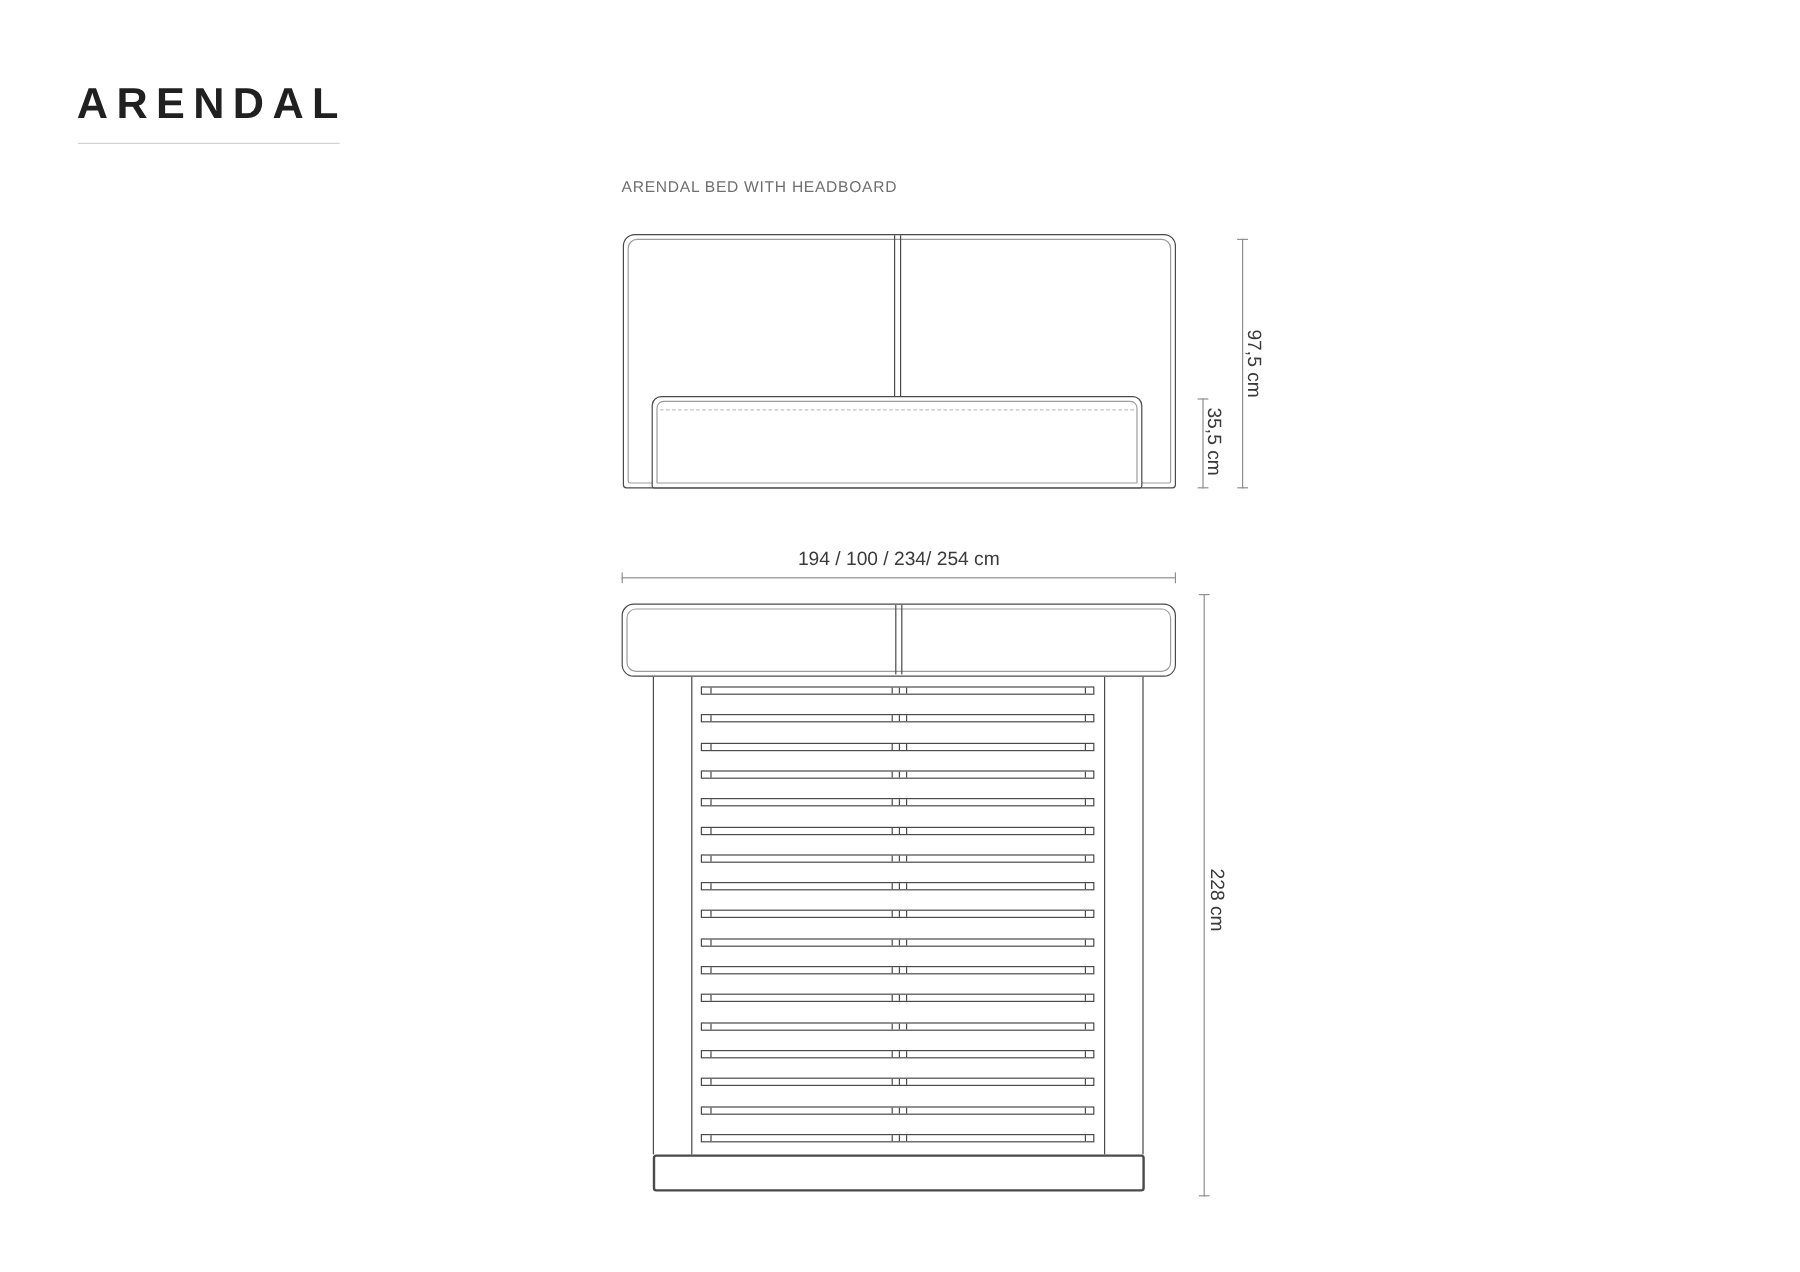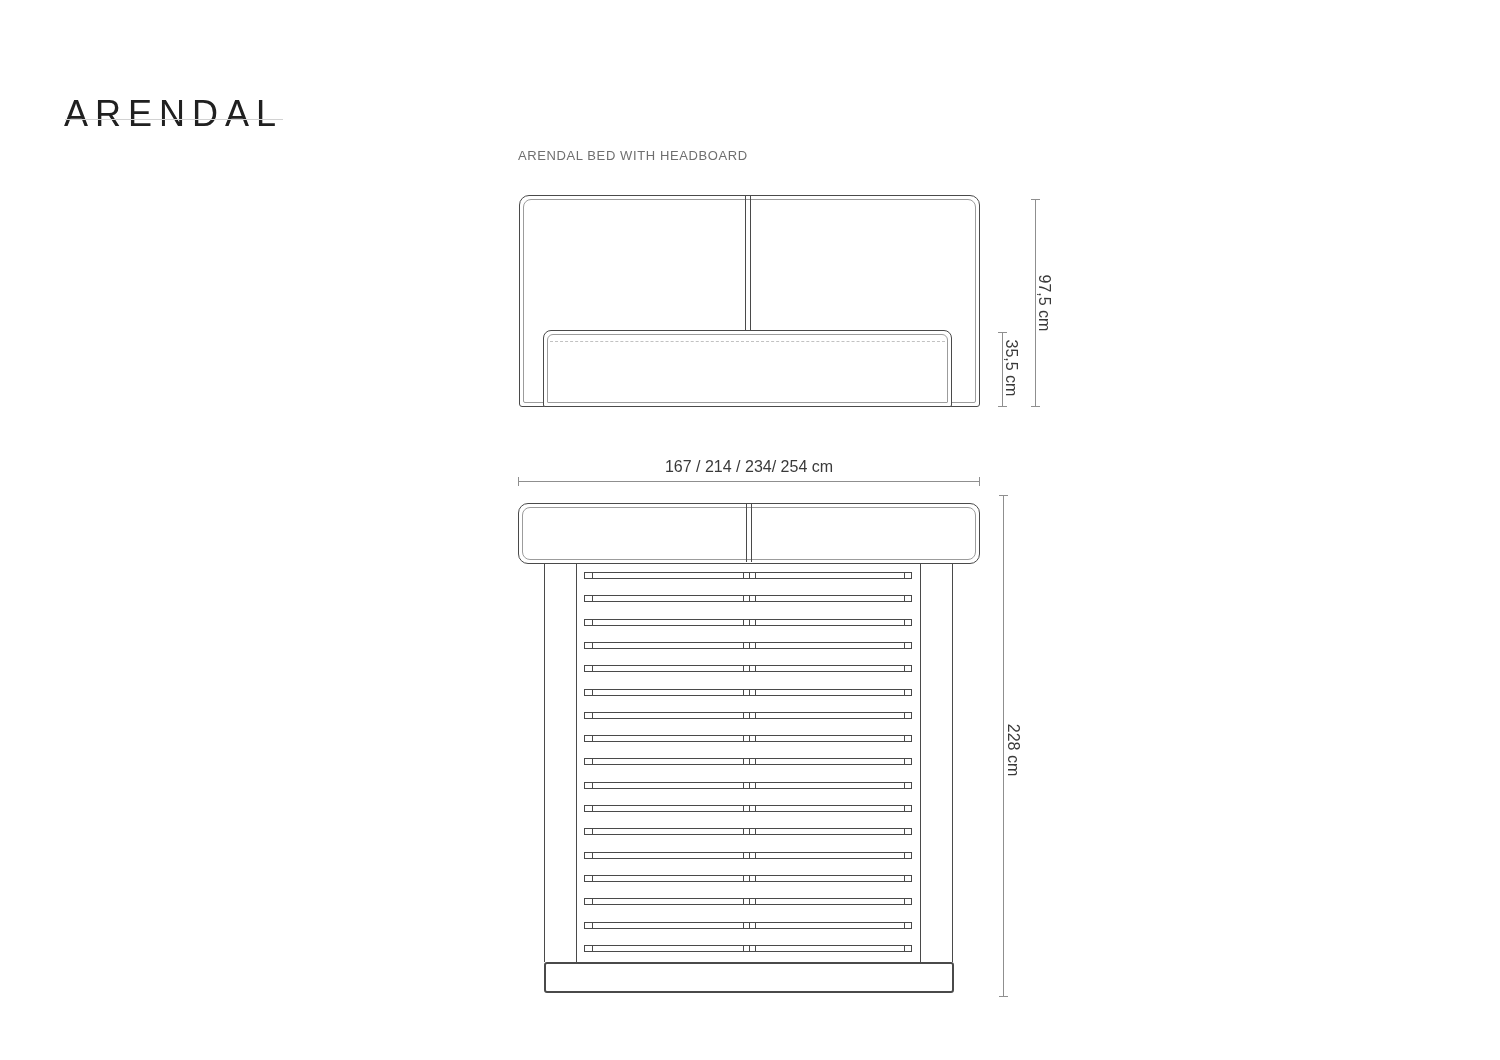--- a/index.html
+++ b/index.html
@@ -3,21 +3,21 @@
 <meta charset="utf-8">
 <style>
   html,body{margin:0;padding:0;background:#ffffff;}
   .canvas{
     position:relative;width:1500px;height:1060px;background:#ffffff;overflow:hidden;
     font-family:"Liberation Sans", sans-serif;
   }
   
   .title{
     position:absolute;left:64px;top:66px;font-size:36px;line-height:40px;
-    font-weight:400;letter-spacing:7px;color:#202020;white-space:nowrap;margin-top:28px;
+    font-weight:700;letter-spacing:7px;color:#202020;white-space:nowrap;
   }
   .title-underline{position:absolute;left:65px;top:119px;width:218px;height:1px;background:#d2d2d2;}
   .subtitle{
     position:absolute;left:518px;top:148px;font-size:13px;line-height:15px;
     letter-spacing:.6px;color:#6f6f6f;white-space:nowrap;
   }
   
   .box{position:absolute;background:#fff;border:1px solid #4a4a4a;box-sizing:border-box;}
   .inner-line{position:absolute;inset:3px;border:1px solid #9c9c9c;border-radius:7px;pointer-events:none;}
   .seam{position:absolute;width:4px;border-left:1px solid #4a4a4a;border-right:1px solid #4a4a4a;box-sizing:content-box;}
@@ -76,21 +76,21 @@
     <div class="dim-label rot" style="left:1014px;top:295px;">97,5 cm</div>
 
     <div class="dim-line-v" style="left:1002px;top:332px;height:75px;"></div>
     <div class="htick" style="left:998px;top:332px;"></div>
     <div class="htick" style="left:998px;top:406px;"></div>
     <div class="dim-label rot" style="left:981px;top:360px;">35,5 cm</div>
   </div>
 
   <div>
 
-    <div class="dim-label" style="left:649px;top:459px;width:200px;">167 / 214 / 234/ 254 cm</div>
+    <div class="dim-label" style="left:649px;top:459px;width:200px;">194 / 100 / 234/ 254 cm</div>
     <div class="dim-line-h" style="left:518px;top:481px;width:462px;"></div>
     <div class="vtick" style="left:518px;top:477px;"></div>
     <div class="vtick" style="left:979px;top:477px;"></div>
 
     <div class="rail rail-left"></div>
     <div class="rail rail-right"></div>
 
     <div class="slat-area">
         <div class="slat" style="top: 8px;">
           <span class="tick cap-l"></span>

